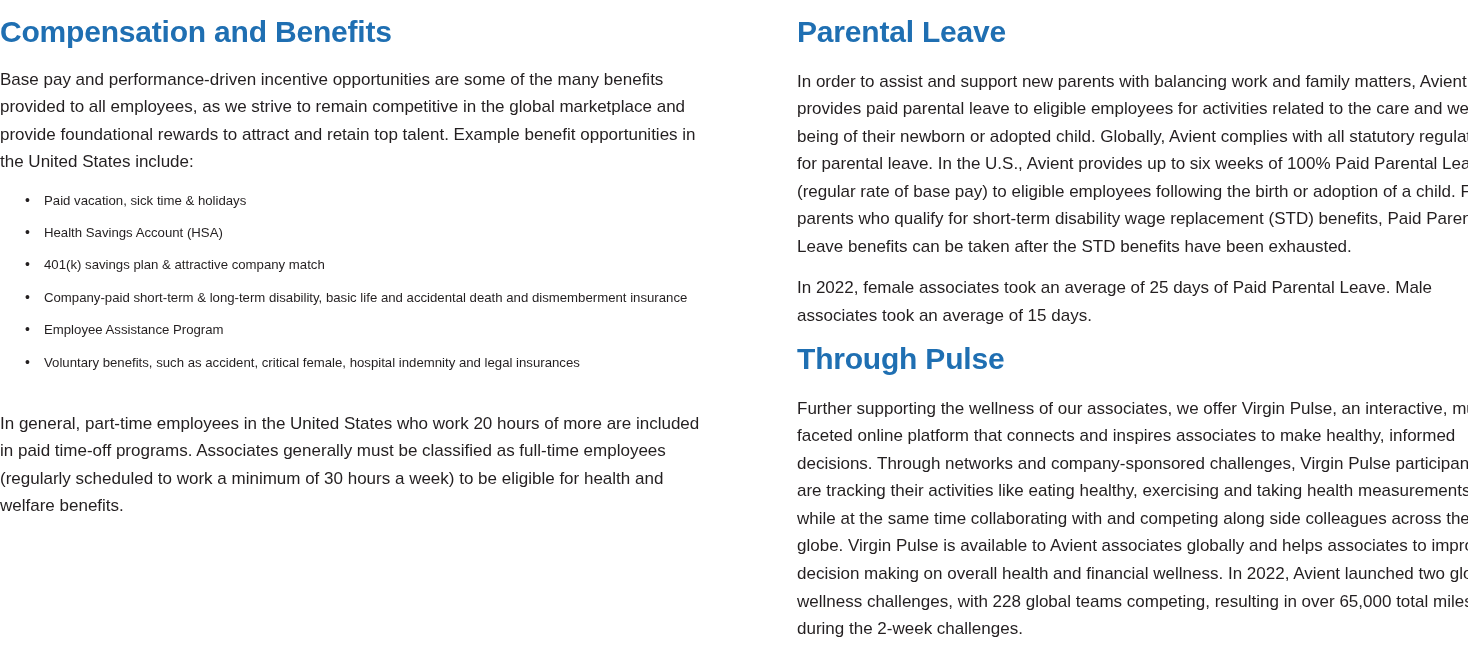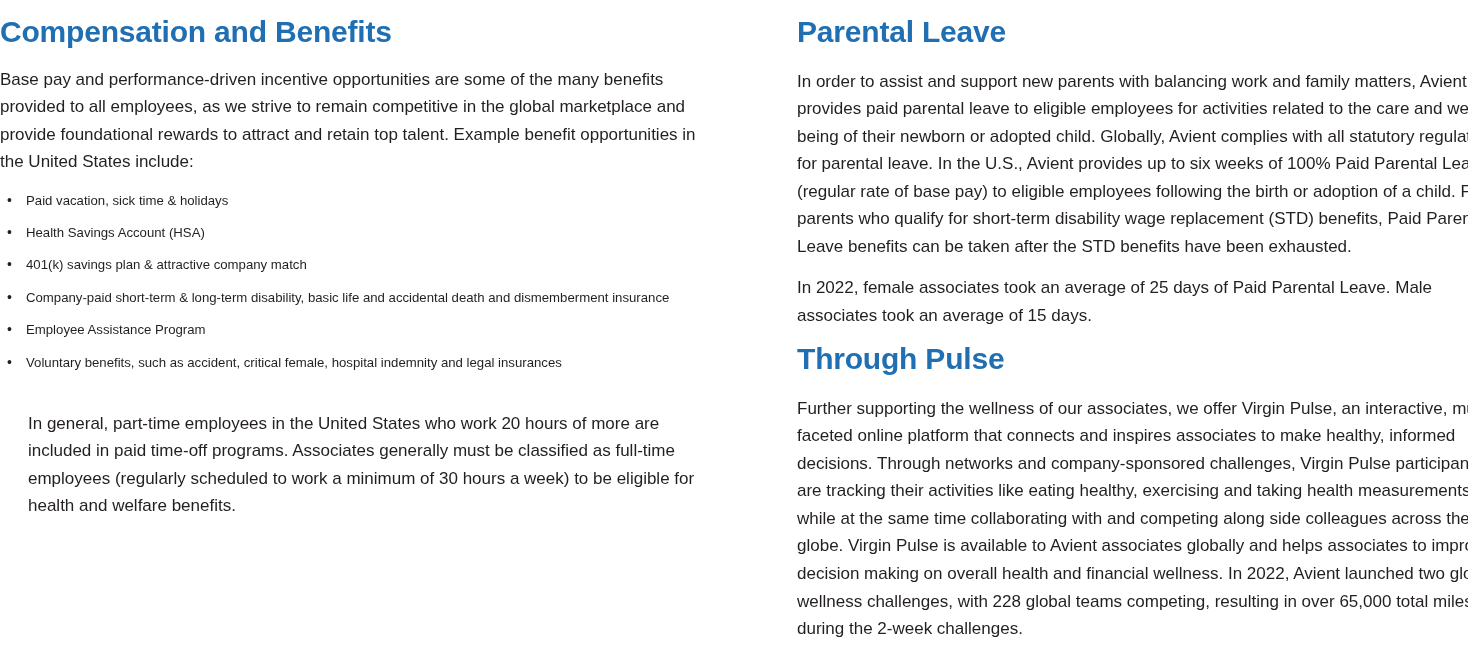--- a/index.html
+++ b/index.html
@@ -46,42 +46,41 @@
     margin-bottom: 20px;
   }
   p.body-text {
     font-size: 17px;
     line-height: 1.62;
     margin: 0 0 14px 0;
     color: #231f20;
   }
   ul.bullets {
     margin: 4px 0 0 0;
-    padding-left: 24px;
+    padding-left: 42px;
     list-style: none;
   }
   ul.bullets li {
     font-size: 13.2px;
     line-height: 1.62;
     margin-bottom: 11px;
     position: relative;
     padding-left: 2px;
   }
   ul.bullets li::before {
     content: "\2022";
     position: absolute;
     left: -17px;
     top: -1px;
     font-size: 14px;
     color: #231f20;
   }
   .spacer-md { height: 26px; }
   .tight-para {
     margin-bottom: 0;
-    padding-left: 28px;
   }
   .virgin-title {
     margin-top: 26px;
   }
   .para-gap { margin-bottom: 16px; }
 </style>
 </head>
 <body>
 
 <div class="page">

